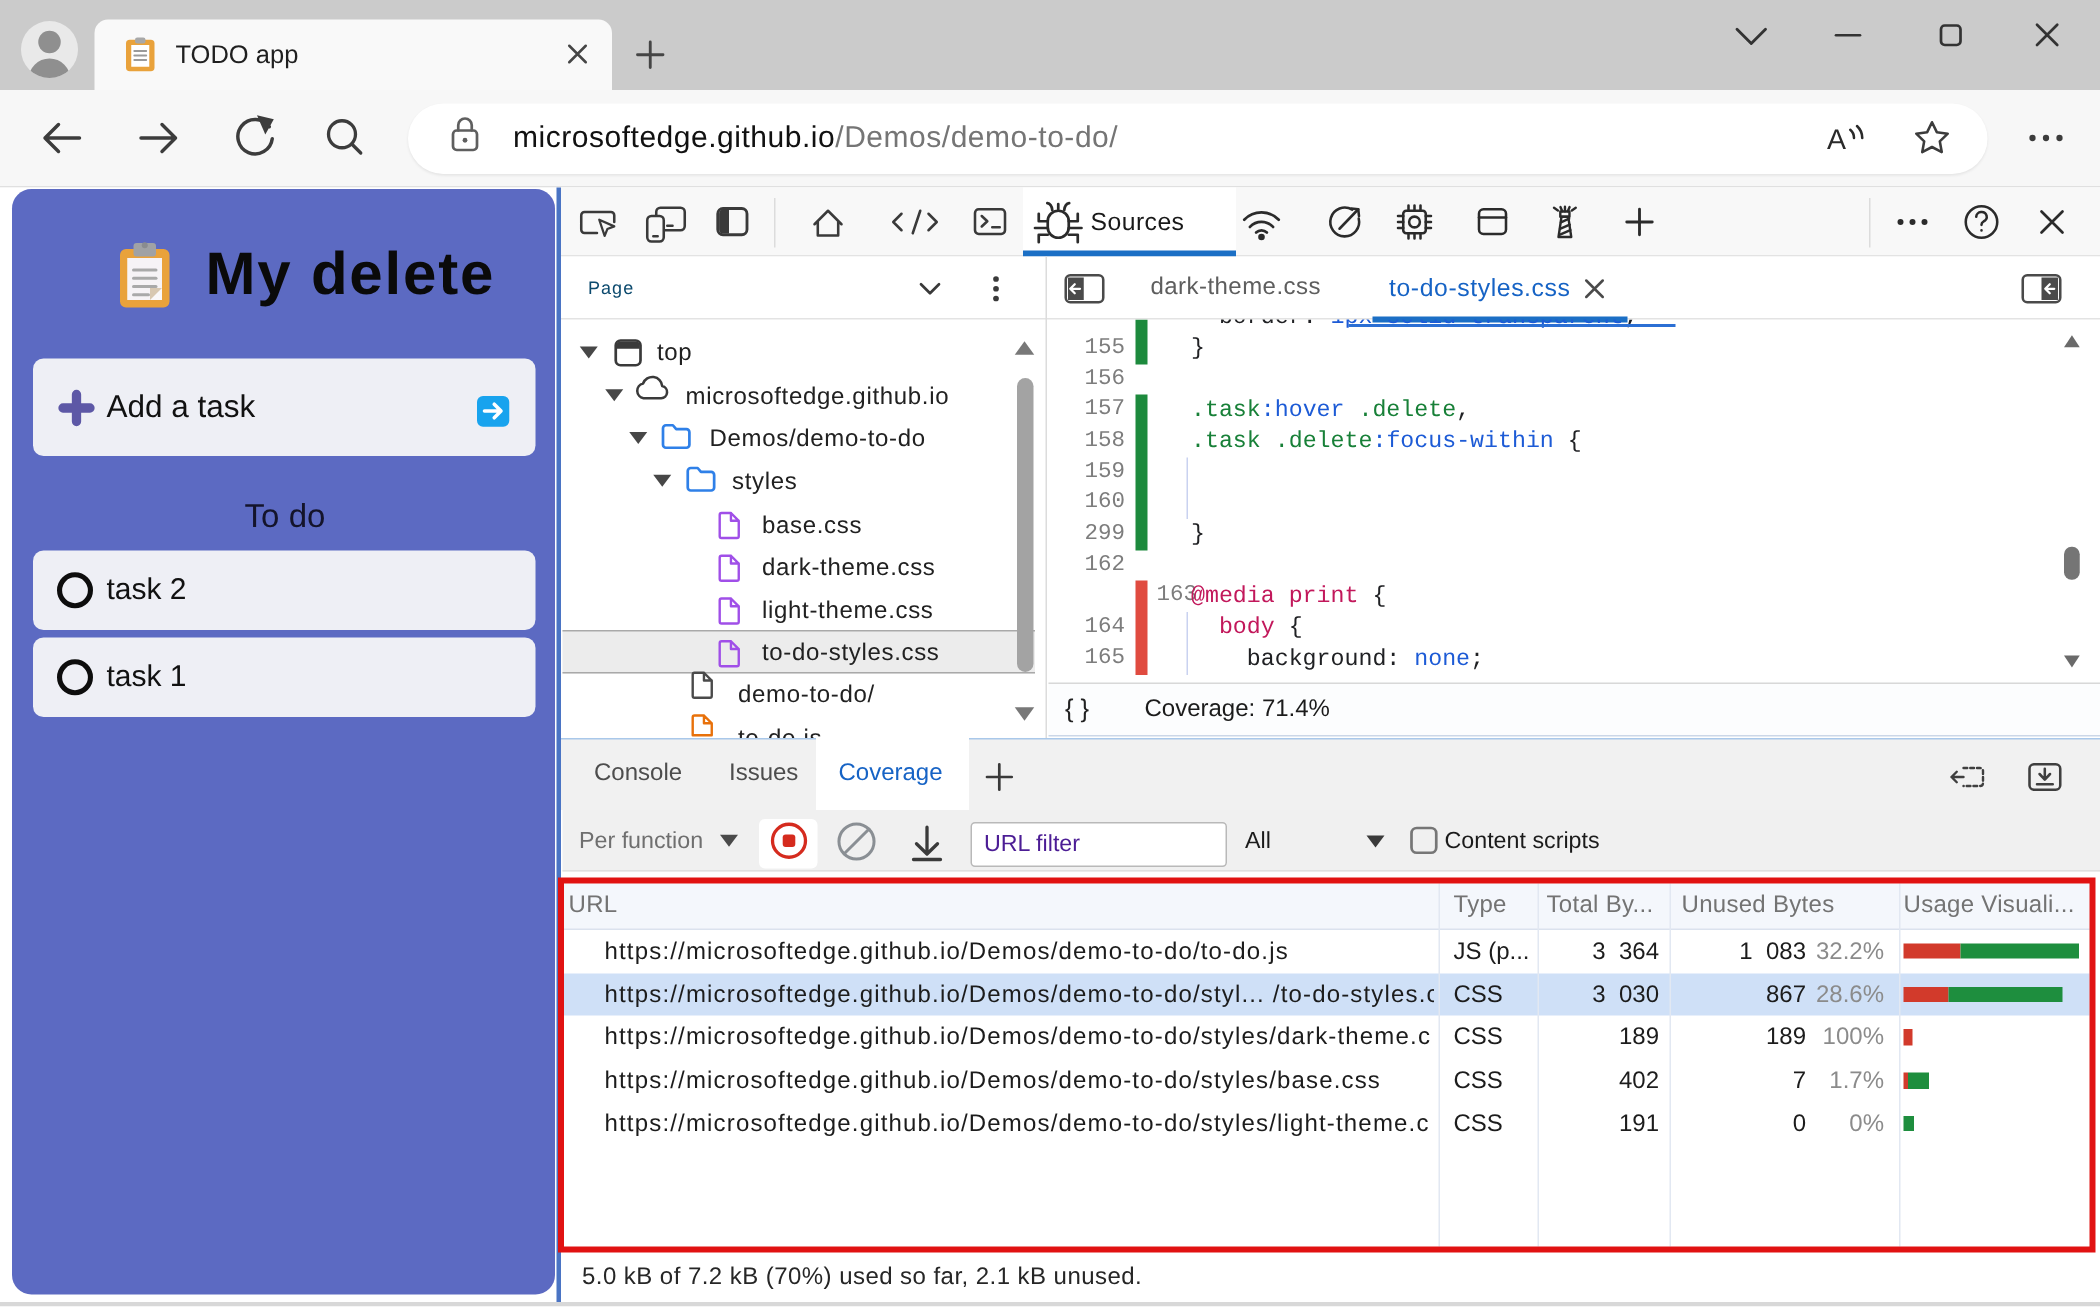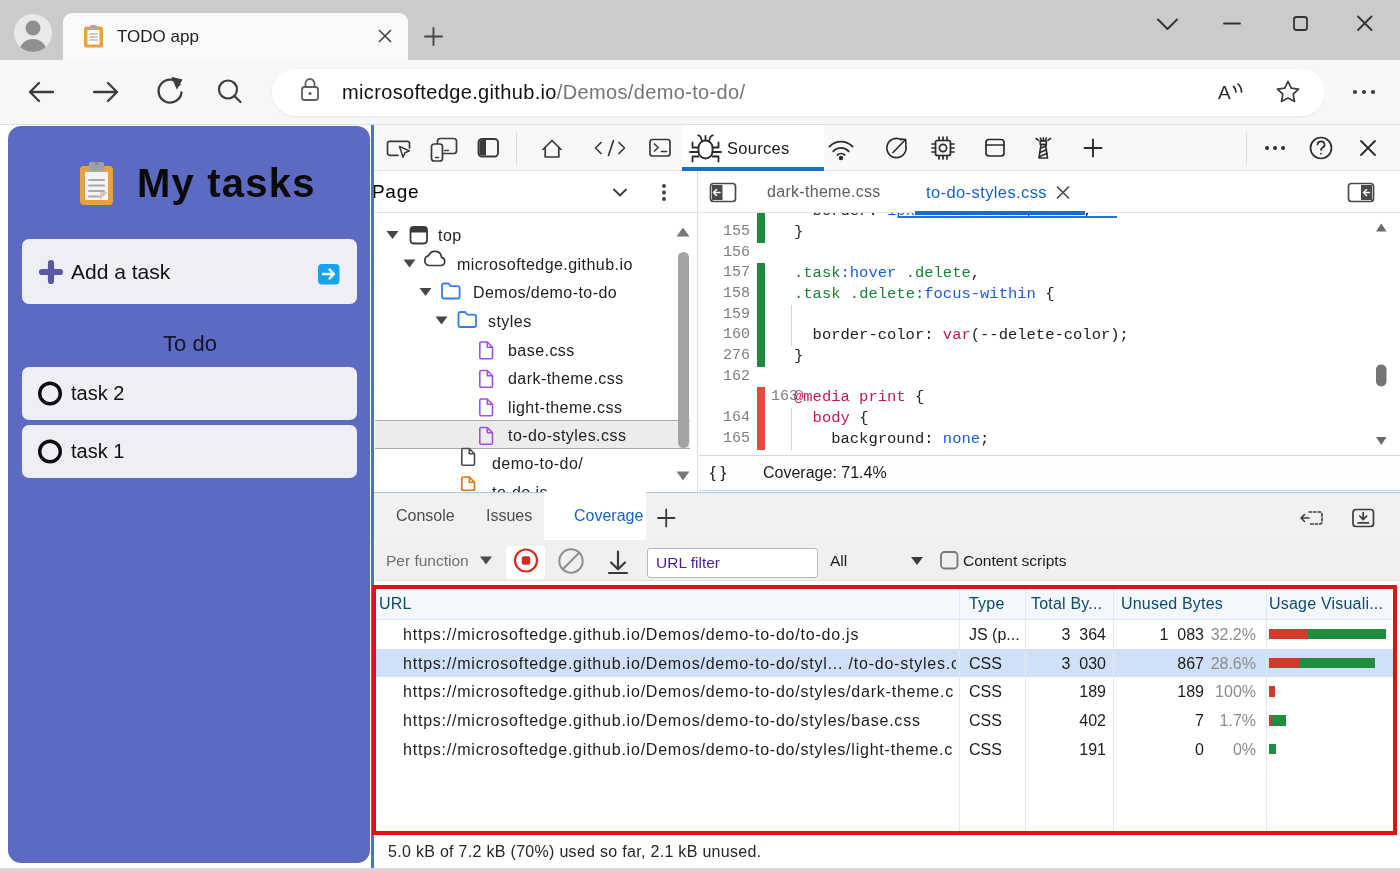--- a/index.html
+++ b/index.html
@@ -29,21 +29,21 @@
 .tasklbl { left:71px; height:53px; line-height:53px; font-size:20px; color:#111; }
 
 
 #devtools { left:374px; top:125px; width:1026px; height:743px; background:#fff; }
 #dtoolbar { left:374px; top:125px; width:1026px; height:46px; background:#f8f8f8; border-bottom:1px solid #e3e3e3; }
 #srctab { left:682px; top:125px; width:142px; height:45px; background:#fff; }
 #srcunderline { left:682px; top:167px; width:142px; height:4px; background:#1b6fc5; }
 #srclbl { left:727px; top:125px; height:46px; line-height:46px; font-size:16.5px; letter-spacing:0.3px; color:#191919; }
 .vsep { width:1px; background:#dcdcdc; }
 #dsubbar { left:374px; top:171px; width:1026px; height:42px; background:#fff; border-bottom:1px solid #e3e3e3; }
-#pagelbl { left:372px; top:171px; height:42px; line-height:42px; font-size:19px; letter-spacing:0.7px; color:#000000; }
+#pagelbl { left:392px; top:171px; height:42px; line-height:42px; font-size:12px; letter-spacing:0.7px; color:#0c4a6e; }
 .edtab { top:171px; height:42px; line-height:42px; font-size:16px; }
 #tabunderline { left:915px; top:210.5px; width:170px; height:4px; background:#1b6fc5; }
 
 
 .trow { left:375px; width:300px; height:29px; line-height:29px; font-size:16px; letter-spacing:0.45px; color:#212121; }
 #selrow { left:375px; top:420px; width:315px; height:29px; background:#ececec; border-top:1px solid #a9a9a9; border-bottom:1px solid #a9a9a9; }
 .lnum { left:698px; width:51px; text-align:right; font-family:"Liberation Mono", monospace; font-size:15px; color:#7d7d7d; }
 .cline { font-family:"Liberation Mono", monospace; font-size:15.5px; color:#202124; white-space:pre; }
 .grn { color:#188038; } .blu { color:#1d5bd6; } .mag { color:#c2185b; } .blk { color:#202124; }
 
@@ -53,21 +53,21 @@
 #drawertabs { left:374px; top:492px; width:1026px; height:48px; background:#f1f1f1; border-top:1.5px solid #a9c8ea; }
 #covtab { left:544px; top:492px; width:102px; height:48px; background:#fff; }
 .dtab { top:492px; height:48px; line-height:48px; font-size:16px; }
 #drawerbar { left:375px; top:540px; width:1025px; height:41px; background:#f0f0f0; border-bottom:1px solid #e0e0e0; }
 #urlfilter { left:647px; top:548px; width:171px; height:30px; border:1px solid #b9b9b9; border-radius:3px; background:#fff; }
 #urlfilter-ph { left:656px; top:548px; height:30px; line-height:30px; font-size:15.5px; color:#4c1d95; }
 
 
 #redbox { left:372px; top:585px; width:1025px; height:250px; border:4px solid #e11212; background:transparent; z-index:1; }
 #thead { left:376px; top:589px; width:1017px; height:31px; background:#f4f7fc; border-bottom:1px solid #dbe2ee; }
-.th { top:589px; height:29px; line-height:29px; font-size:16px; letter-spacing:0.2px; color:#0c4a6e; }
+.th { top:589px; height:29px; line-height:29px; font-size:16px; letter-spacing:0.2px; color:#737373; }
 .tcol { top:589px; width:1px; height:242px; background:#e2e8f2; }
 #selrow2 { left:376px; top:648.7px; width:1017px; height:28.7px; background:#cfe0f7; }
 .trtxt { height:29px; line-height:29px; font-size:16px; color:#1c1c1c; white-space:nowrap; }
 .urlc { letter-spacing:0.78px; }
 .pct { color:#8b8b8b; }
 #tstatus { left:375px; top:835px; width:1025px; height:33px; background:#fff; }
 #tstatus span { position:absolute; left:13px; top:0; height:33px; line-height:33px; font-size:16px; letter-spacing:0.3px; color:#262626; }
 
 #bottomstrip { left:0; top:868px; width:1400px; height:3px; background:#d8d8d8; }
 .drawerblue { left:371px; width:2.5px; background:#4a74c4; }
@@ -76,21 +76,21 @@
 <body>
 <div class="abs" id="titlebar"></div>
 <div class="abs" id="tab"></div>
 <div class="abs" id="tabtitle">TODO app</div>
 <div class="abs" id="navbar"></div>
 <div class="abs" id="urlpill"></div>
 <div class="abs" id="urltext">microsoftedge.github.io<span class="grey">/Demos/demo-to-do/</span></div>
 
 <div class="abs" id="page"></div>
 <div class="abs" id="panel"></div>
-<div class="abs" id="mytasks">My tasks</div>
+<div class="abs" id="mytasks">My delete</div>
 <div class="abs taskbox" style="top:239px; height:65px;"></div>
 <div class="abs" id="addtext">Add a task</div>
 <div class="abs" id="todolbl">To do</div>
 <div class="abs taskbox" style="top:367px; height:53px;"></div>
 <div class="abs tasklbl" style="top:367px;">task 2</div>
 <div class="abs taskbox" style="top:425px; height:53px;"></div>
 <div class="abs tasklbl" style="top:425px;">task 1</div>
 
 <div class="abs" id="devtools"></div>
 <div class="abs" id="dtoolbar"></div>
@@ -124,46 +124,45 @@
 
   <div class="abs" style="left:91.5px; top:91.6px; width:1px; height:41.4px; background:#c9d2f0;"></div>
   <div class="abs" style="left:91.5px; top:194.7px; width:1px; height:42.3px; background:#c9d2f0;"></div>
 
   <div class="abs lnum" style="left:0px; top:8.8px;  line-height:20.7px;">155</div>
   <div class="abs lnum" style="left:0px; top:29.5px; line-height:20.7px;">156</div>
   <div class="abs lnum" style="left:0px; top:50.2px; line-height:20.7px;">157</div>
   <div class="abs lnum" style="left:0px; top:70.9px; line-height:20.7px;">158</div>
   <div class="abs lnum" style="left:0px; top:91.6px; line-height:20.7px;">159</div>
   <div class="abs lnum" style="left:0px; top:112.3px;line-height:20.7px;">160</div>
-  <div class="abs lnum" style="left:0px; top:133.0px;line-height:20.7px;">276</div>
+  <div class="abs lnum" style="left:0px; top:133.0px;line-height:20.7px;">299</div>
   <div class="abs lnum" style="left:0px; top:153.7px;line-height:20.7px;">162</div>
   <div class="abs lnum" style="left:0px; top:174.4px;line-height:20.7px;margin-left:48px;">163</div>
   <div class="abs lnum" style="left:0px; top:195.1px;line-height:20.7px;">164</div>
   <div class="abs lnum" style="left:0px; top:215.8px;line-height:20.7px;">165</div>
 
   <div class="abs cline" style="left:95px; top:-12px; line-height:20.7px;">  <span class="blk">border: </span><span class="blu">1px solid transparent</span><span class="blk">;</span></div>
   <div class="abs cline" style="left:95px; top:8.8px; line-height:20.7px;">}</div>
   <div class="abs cline" style="left:95px; top:50.2px; line-height:20.7px;"><span class="grn">.task</span><span class="blu">:hover</span> <span class="grn">.delete</span>,</div>
   <div class="abs cline" style="left:95px; top:70.9px; line-height:20.7px;"><span class="grn">.task</span> <span class="grn">.delete</span><span class="blu">:focus-within</span> {</div>
-  <div class="abs cline" style="left:95px; top:112.3px; line-height:20.7px;">  border-color: <span class="mag">var</span>(--delete-color);</div>
   <div class="abs cline" style="left:95px; top:133.0px; line-height:20.7px;">}</div>
   <div class="abs cline" style="left:95px; top:174.4px; line-height:20.7px;"><span class="mag">@media print</span> {</div>
   <div class="abs cline" style="left:95px; top:195.1px; line-height:20.7px;">  <span class="mag">body</span> {</div>
   <div class="abs cline" style="left:95px; top:215.8px; line-height:20.7px;">    background: <span class="blu">none</span>;</div>
 </div>
 
 <div class="abs" id="covstatus"></div>
 <div class="abs" style="left:710px; top:455px; height:36px; line-height:36px; font-size:17px; color:#222;">{&nbsp;}</div>
 <div class="abs" style="left:763px; top:455px; height:36px; line-height:36px; font-size:16px; color:#1b1b1b;">Coverage: 71.4%</div>
 
 <div class="abs" id="drawertabs"></div>
 <div class="abs" id="covtab"></div>
 <div class="abs dtab" style="left:396px; color:#4d4d4d;">Console</div>
 <div class="abs dtab" style="left:486px; color:#4d4d4d;">Issues</div>
-<div class="abs dtab" style="left:574px; color:#1663c5;">Coverage</div>
+<div class="abs dtab" style="left:559px; color:#1663c5;">Coverage</div>
 <div class="abs" id="drawerbar"></div>
 <div class="abs" style="left:386px; top:540px; height:41px; line-height:41px; font-size:15.5px; color:#6f6f6f;">Per function</div>
 <div class="abs" id="urlfilter"></div>
 <div class="abs" id="urlfilter-ph">URL filter</div>
 <div class="abs" style="left:830px; top:540px; height:41px; line-height:41px; font-size:15.5px; color:#1b1b1b;">All</div>
 <div class="abs" style="left:963px; top:540px; height:41px; line-height:41px; font-size:15.5px; color:#1b1b1b;">Content scripts</div>
 
 <div class="abs" style="left:372px; top:585px; width:1025px; height:250px; background:#fff;"></div>
 <div class="abs" id="redbox"></div>
 <div class="abs" id="thead"></div>

